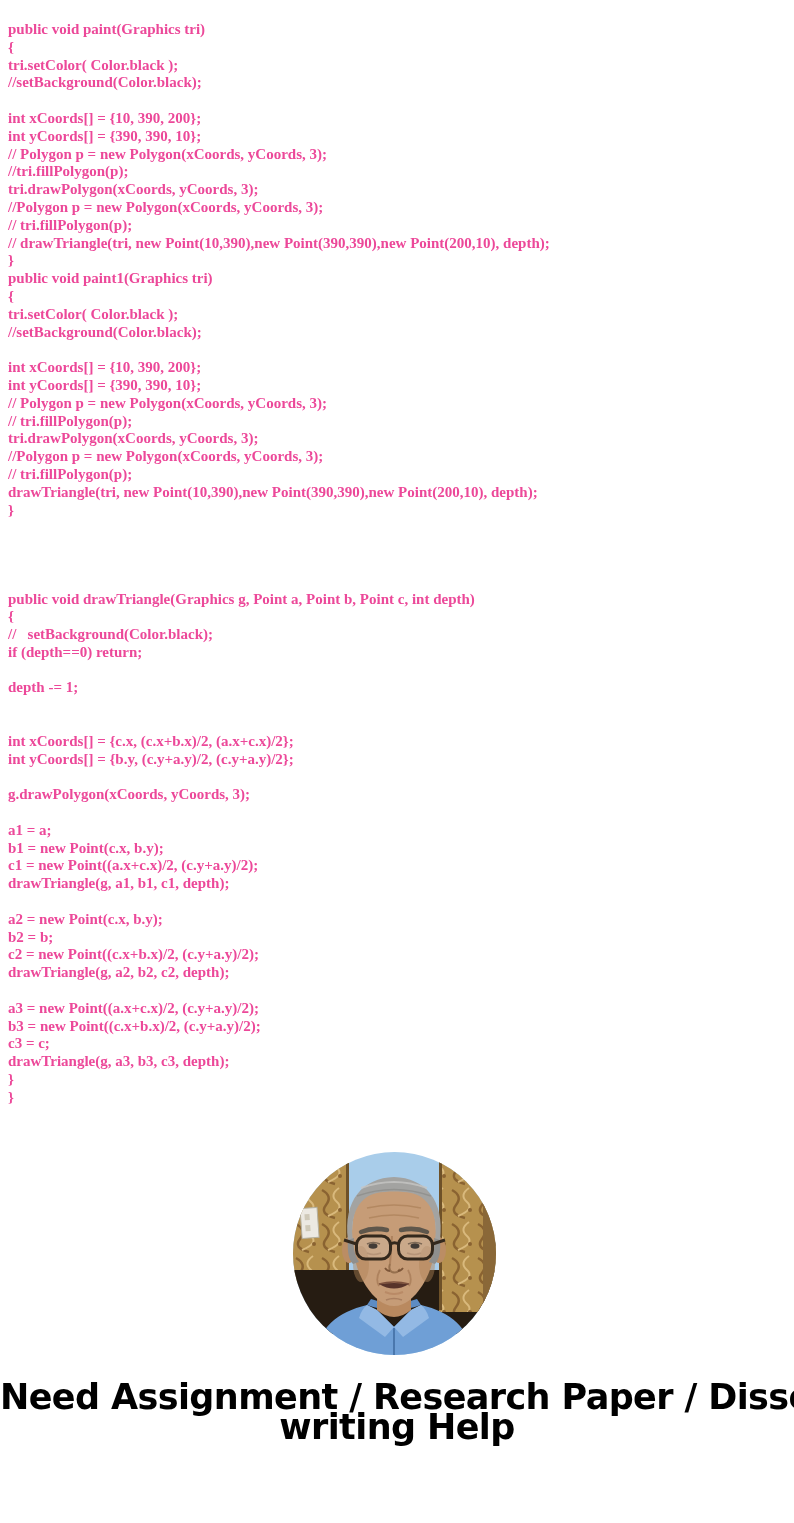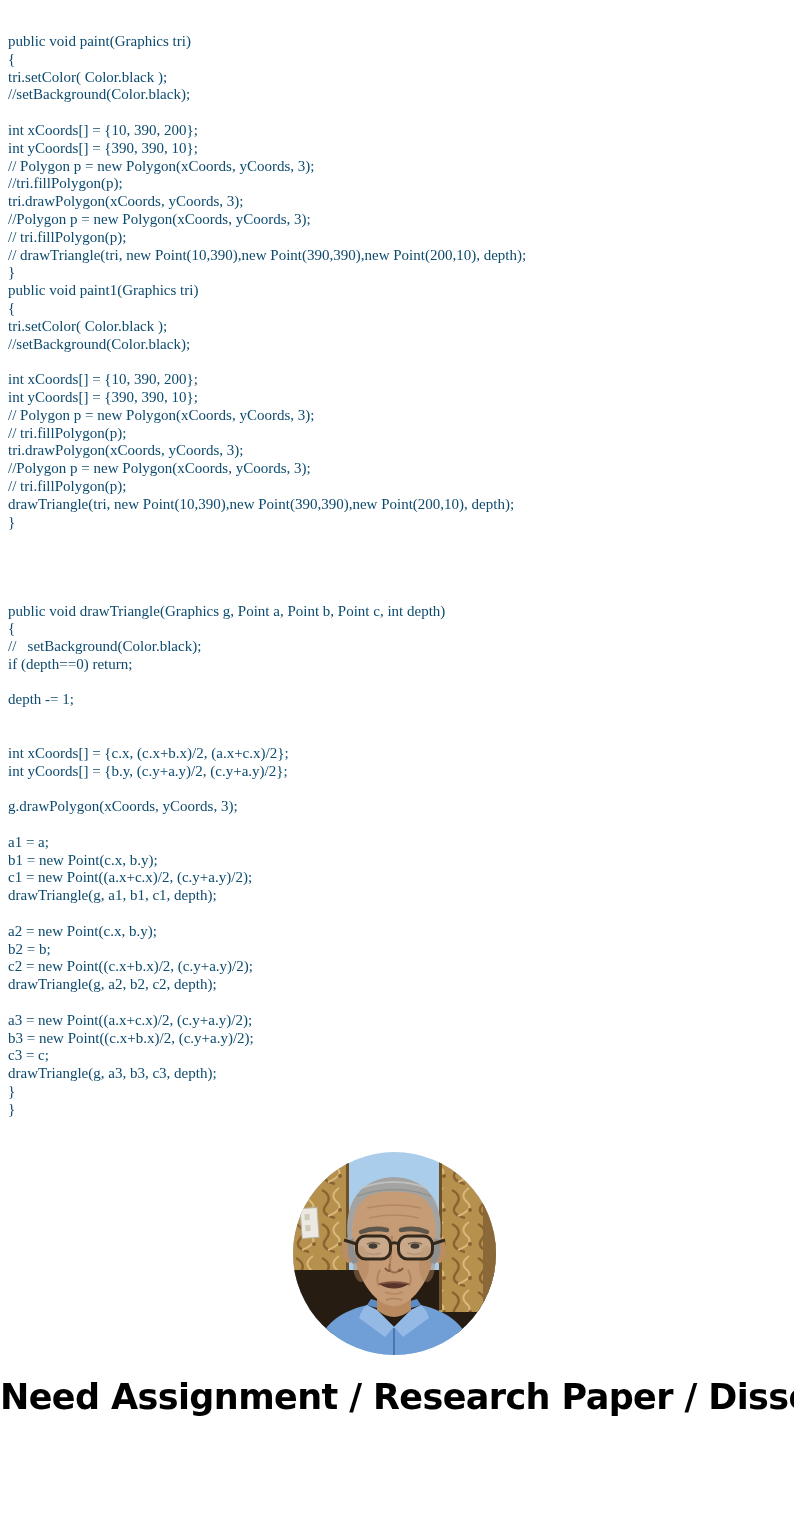--- a/index.html
+++ b/index.html
@@ -6,28 +6,29 @@
   .page {
     position: relative;
     width: 794px;
     height: 1523px;
     background: #ffffff;
     overflow: hidden;
   }
   .code {
     position: absolute;
     left: 0;
-    top: 12px;
+    top: 0;
     margin: 0;
     padding: 21px 0 0 8px;
     font-family: "Liberation Serif", serif;
     font-size: 15px;
     line-height: 17.8px;
     white-space: pre;
-    color: #0c4a6e;
+    color: #ec4899;
+    font-weight: bold;
   }
   .avatar-wrap {
     position: absolute;
     left: 293px;
     top: 1152px;
     width: 203px;
     height: 203px;
   }
   .footer {
     position: absolute;
@@ -197,15 +198,16 @@
           <path d="M 97.5 92 Q 101.5 89.5 105.5 92" stroke="#33281c" stroke-width="3" fill="none"></path>
           <path d="M 63.5 92 L 51 88" stroke="#33281c" stroke-width="3" fill="none"></path>
           <path d="M 139.5 92 L 152 88" stroke="#33281c" stroke-width="3" fill="none"></path>
         </g>
       </g>
     </svg>
   </div>
 
   <div class="footer">
     <div class="footer-line">Need Assignment / Research Paper / Dissertation</div>
+    <div class="footer-line">writing Help</div>
   </div>
 
 </div>
 
 </body></html>

